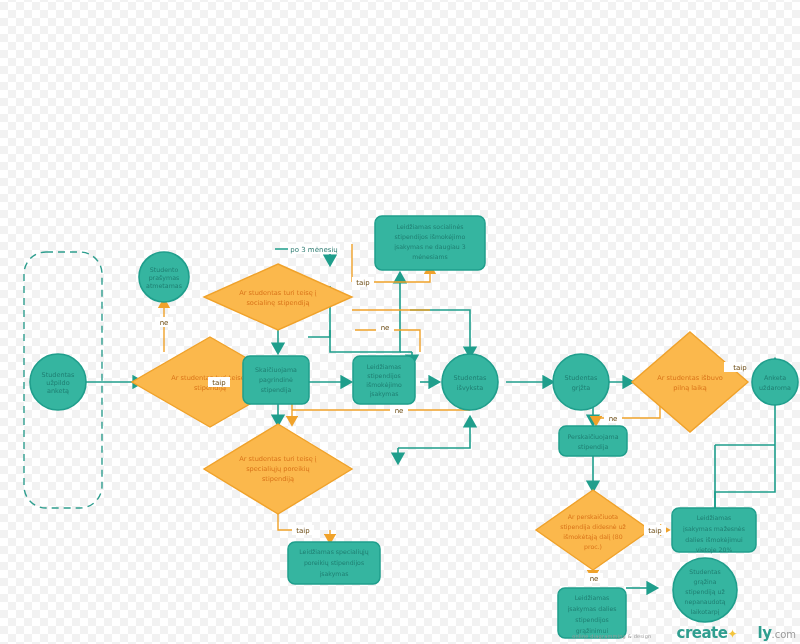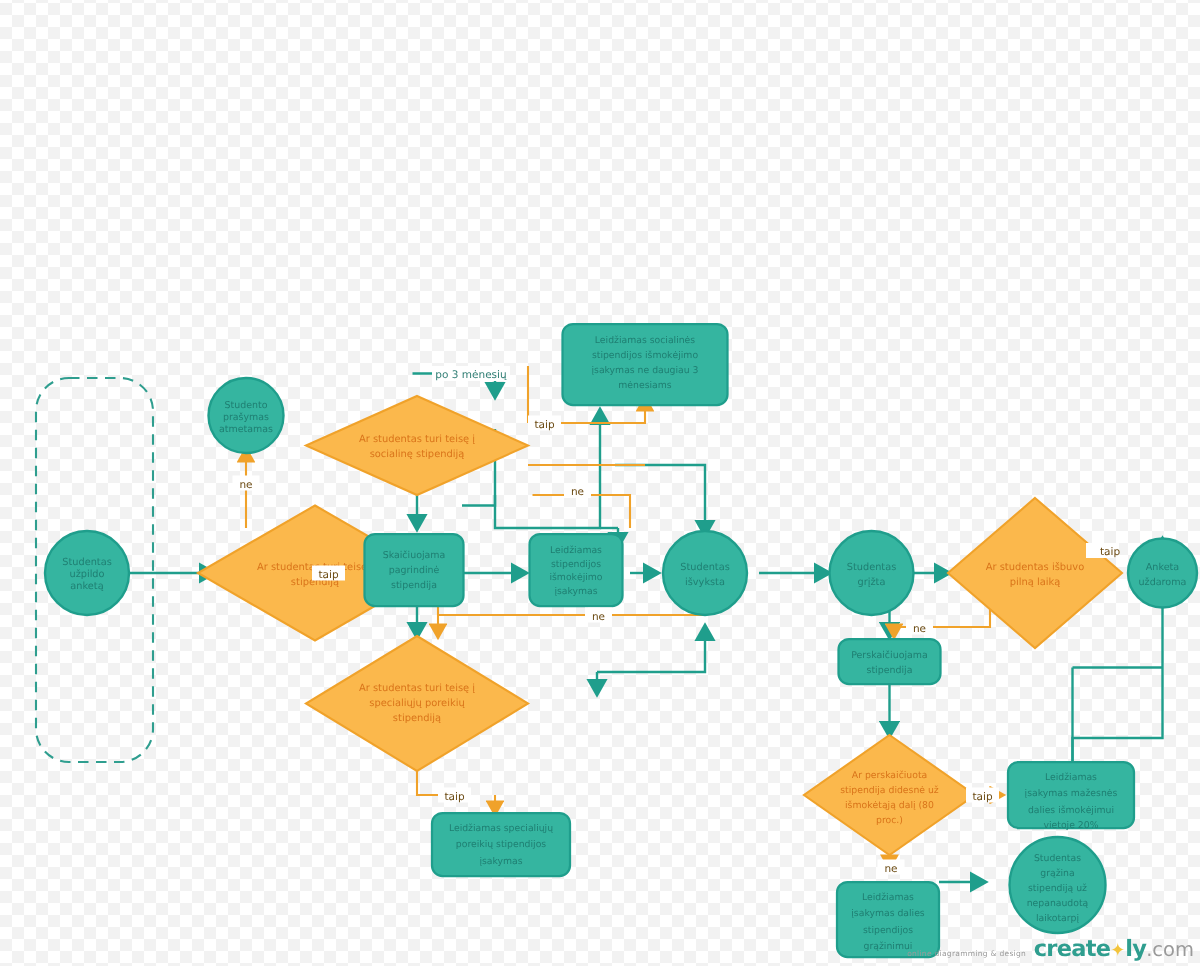--- a/index.html
+++ b/index.html
@@ -8,22 +8,22 @@
      repeating-conic-gradient(#ffffff 0% 25%, #f2f2f2 0% 50%) 50%/16px 16px;}
   svg{position:absolute;top:0;left:0;width:800px;height:644px;}
   .nodeText{font-family:"DejaVu Sans","Liberation Sans",sans-serif;text-anchor:middle;dominant-baseline:middle;}
   .tealText{fill:#1f7f72;}
   .orangeText{fill:#d9741a;}
   .edgeLabel{font-family:"DejaVu Sans","Liberation Sans",sans-serif;text-anchor:middle;font-size:7px;}
   .edgeLabelTeal{fill:#2f7d73;}
   .edgeLabelOrange{fill:#6b4a12;}
   .wm{position:absolute;right:4px;bottom:2px;font-family:"DejaVu Sans","Liberation Sans",sans-serif;}
   .wm .sm{font-size:5px;color:#9a9a9a;letter-spacing:.2px;}
-  .wm .big{font-size:15px;color:#2f9e8f;font-weight:bold;letter-spacing:-.5px;vertical-align:middle;}
-  .wm .dot{font-size:13px;color:#9a9a9a;}
+  .wm .big{font-size:15px;color:#2f9e8f;font-weight:bold;letter-spacing:-.5px;vertical-align:middle;margin-left:20px;}
+  .wm .dot{font-size:10px;color:#9a9a9a;}
   .wm .star{color:#f3c43c;font-size:12px;}
 </style>
 </head>
 <body>
 
 <div id="canvas">
 
 <svg viewBox="0 0 800 644">
   <defs>
     <marker id="arrT" markerWidth="9" markerHeight="9" refX="6" refY="4.5" orient="auto">

